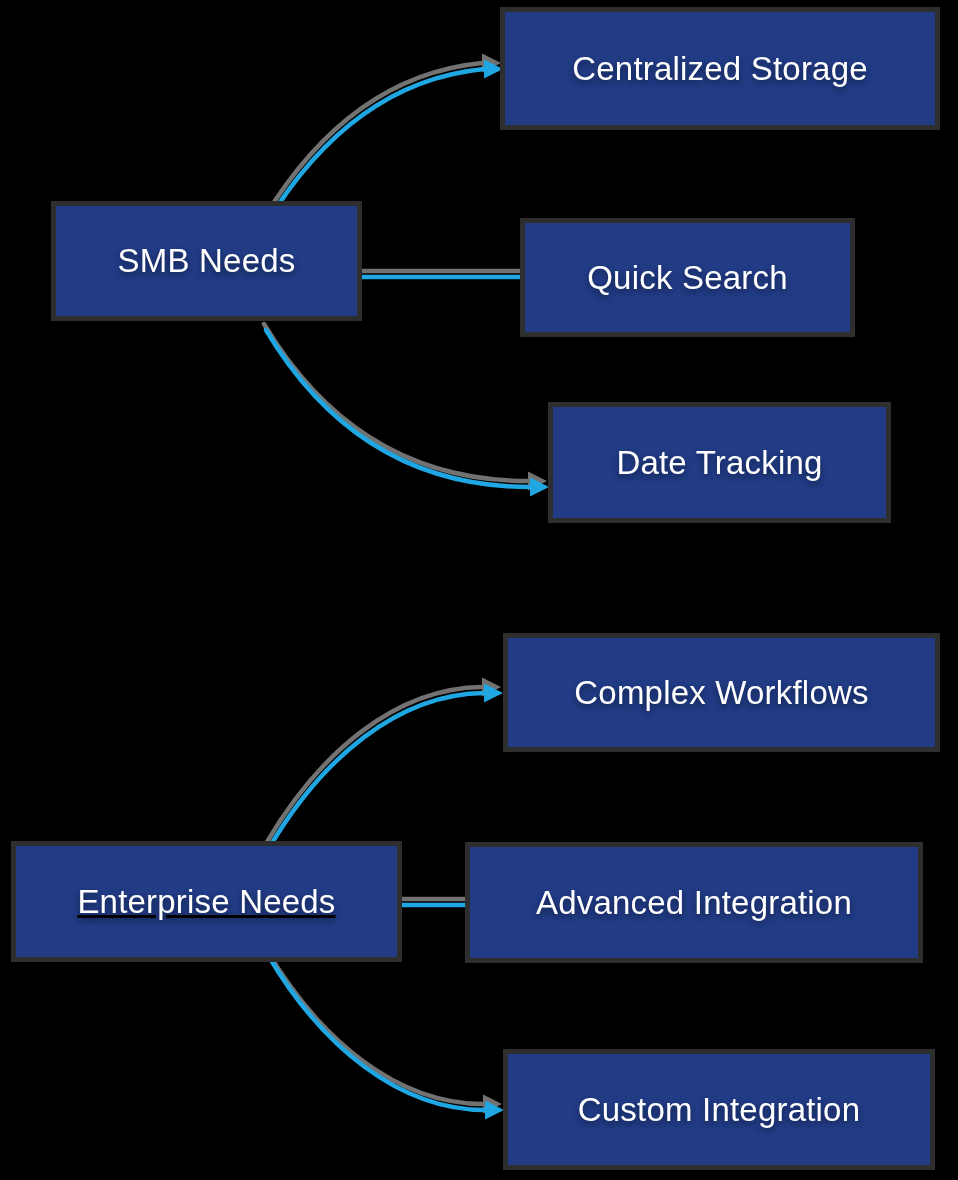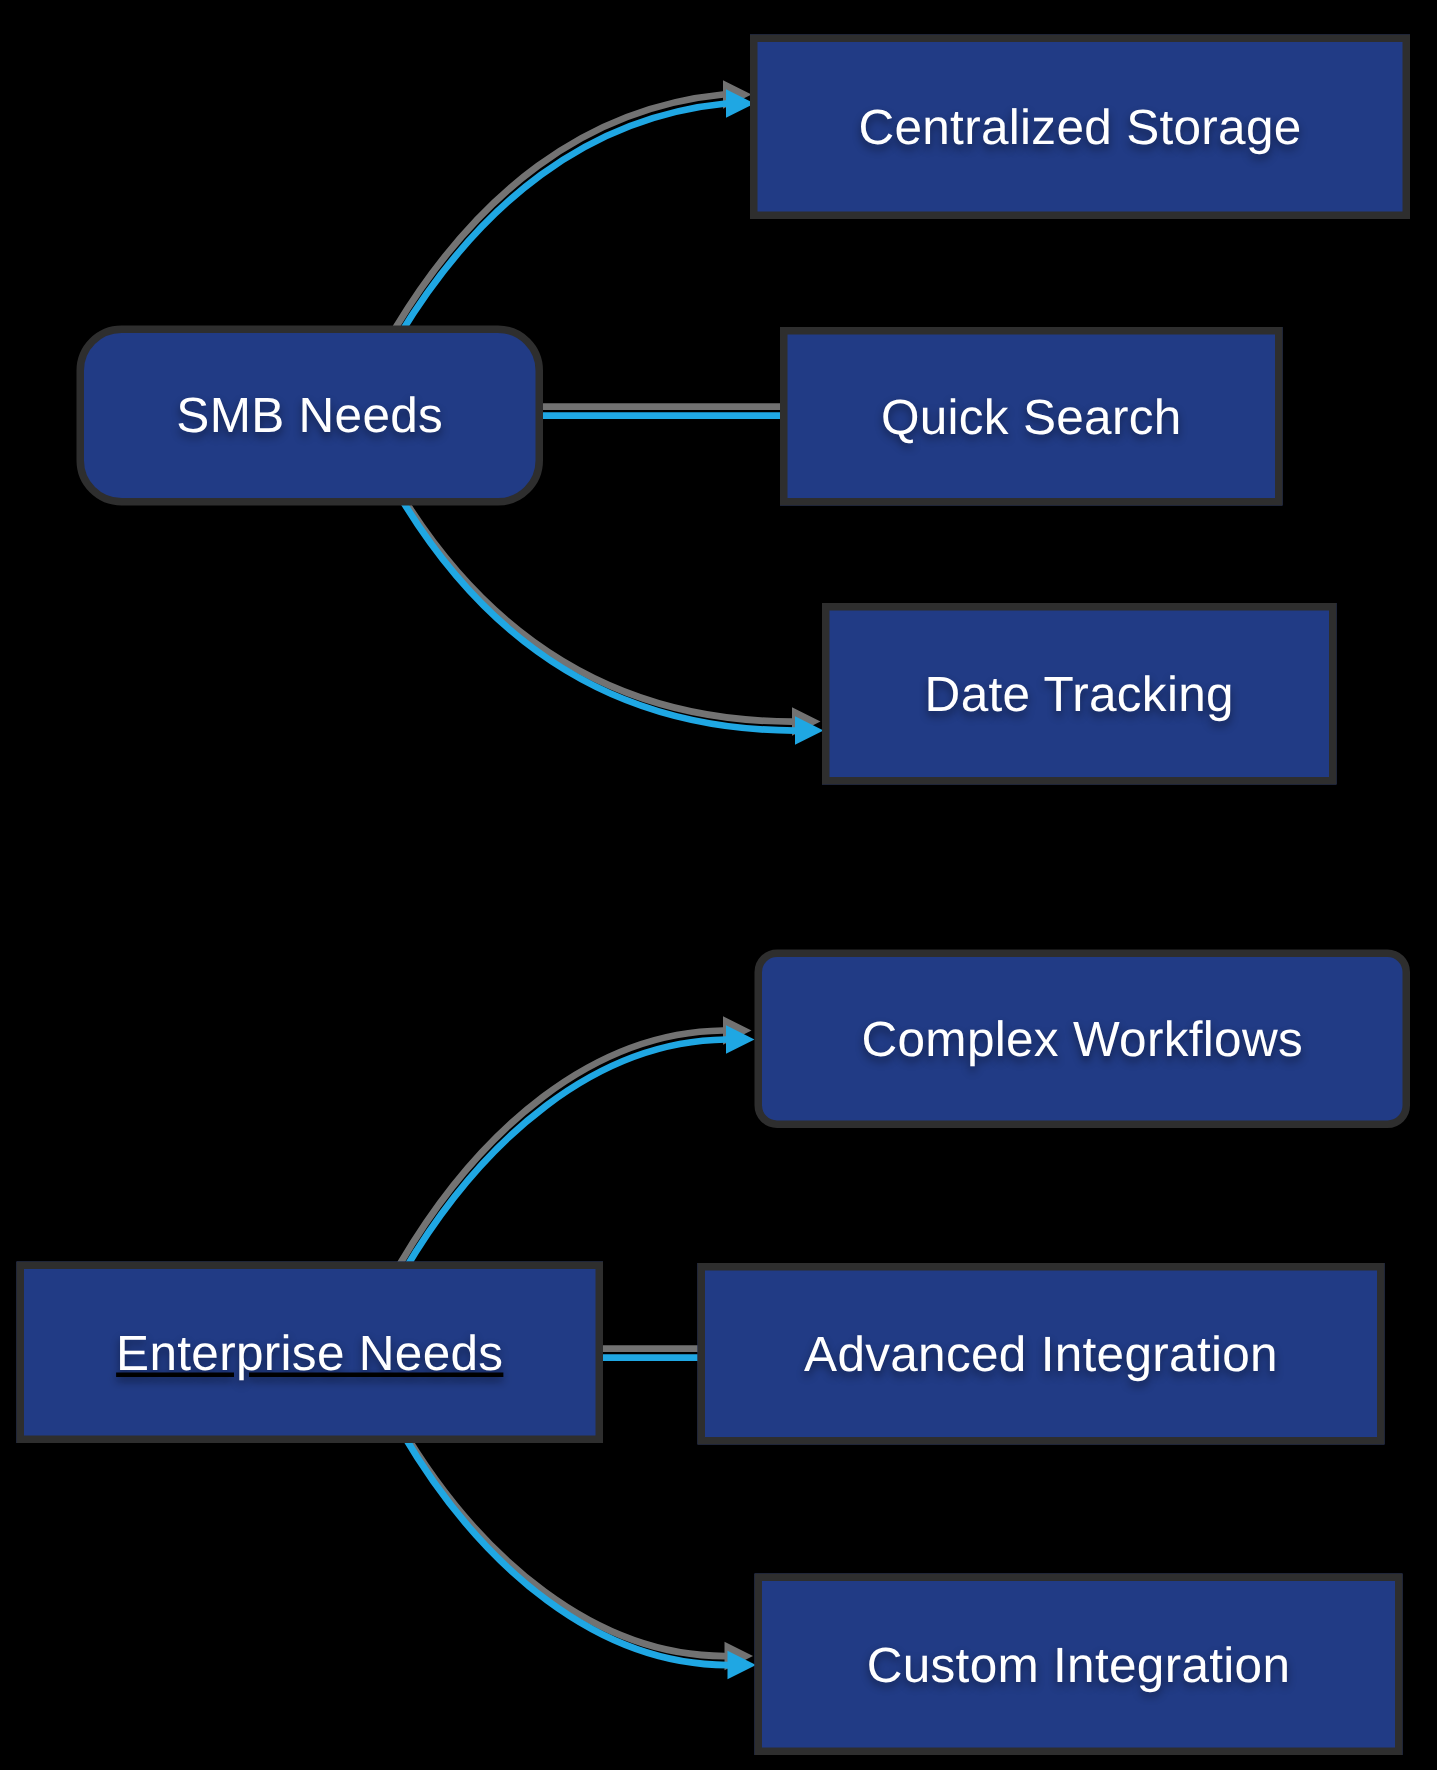--- a/index.html
+++ b/index.html
@@ -34,26 +34,26 @@
   }
   .node .label {
     color: #ffffff;
     font-size: 33px;
     font-weight: 500;
     letter-spacing: 0.2px;
     text-shadow: 0 3px 6px rgba(0,0,0,0.45);
     white-space: nowrap;
   }
   
-  .n-smb        { left: 51px;  top: 217px;  width: 301px; height: 110px; border-radius: 30px; }
-  .n-central    { left: 500px; top: 7px;    width: 430px; height: 113px; margin-top: 16px; }
+  .n-smb        { left: 51px;  top: 201px;  width: 301px; height: 110px; }
+  .n-central    { left: 500px; top: 7px;    width: 430px; height: 113px; }
   .n-quick      { left: 520px; top: 218px;  width: 325px; height: 109px; text-align: center; }
   .n-date       { left: 548px; top: 402px;  width: 333px; height: 111px; }
   .n-enterprise { left: 11px;  top: 841px;  width: 381px; height: 111px; text-decoration: underline; }
-  .n-complex    { left: 503px; top: 633px;  width: 427px; height: 109px; border-radius: 15px; }
+  .n-complex    { left: 503px; top: 633px;  width: 427px; height: 109px; }
   .n-advanced   { left: 465px; top: 842px;  width: 448px; height: 111px; text-align: right; }
   .n-custom     { left: 503px; top: 1049px; width: 422px; height: 111px; }
 </style>
 </head>
 <body>
 
 <div class="canvas">
 
   <svg class="connector-layer" width="958" height="1180" viewBox="0 0 958 1180" xmlns="http://www.w3.org/2000/svg">
 

